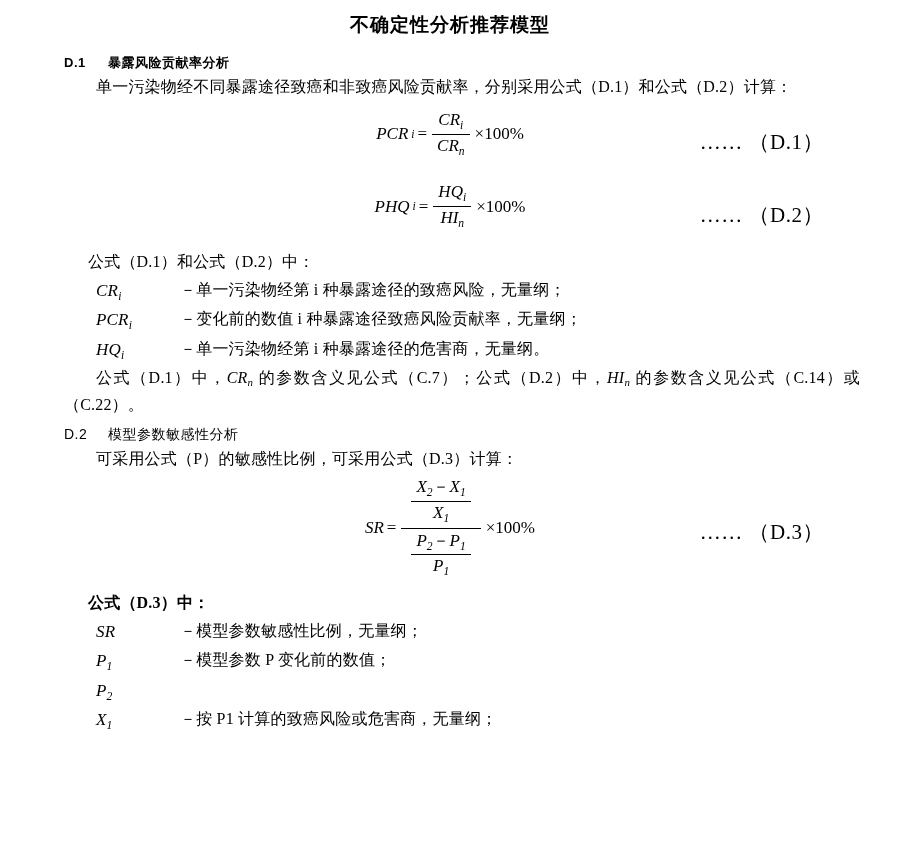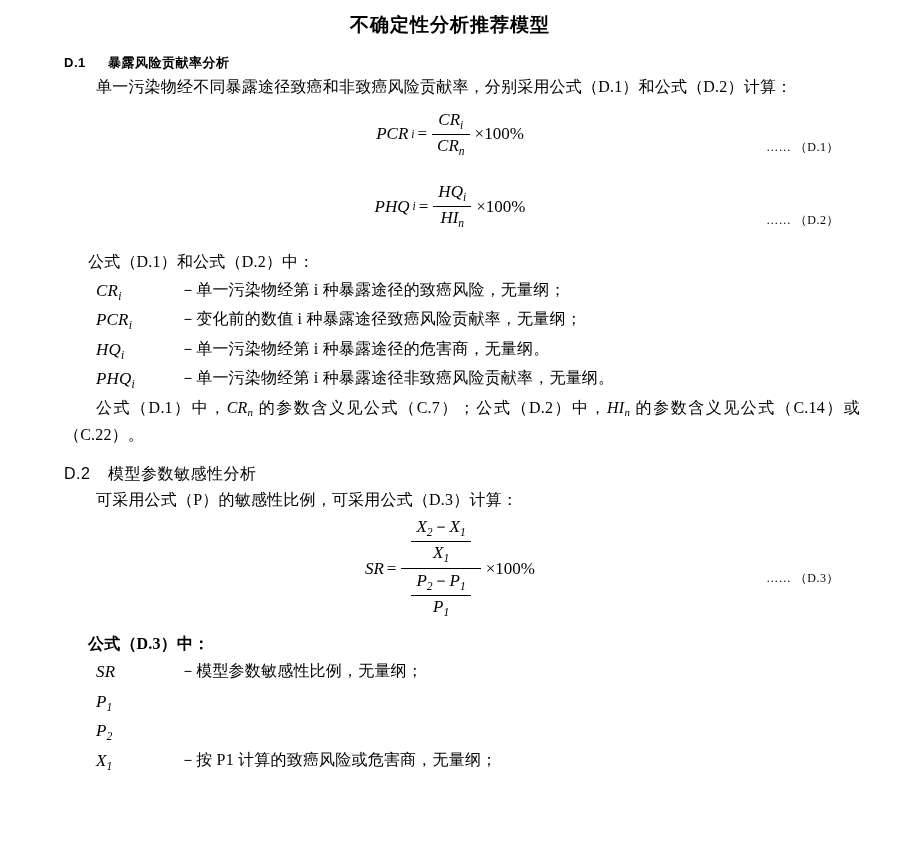--- a/index.html
+++ b/index.html
@@ -37,22 +37,22 @@
     font-size: 13px;
     margin: 0 0 2px 24px;
     letter-spacing: 0.5px;
   }
   .sec-head .num {
     display: inline-block;
     min-width: 44px;
   }
   .sec-head2 {
     font-family: "Liberation Sans", sans-serif;
-    font-size: 16px;
-    margin: 16px 0 2px 24px;
+    font-size: 14px;
+    margin: 8px 0 2px 24px;
     letter-spacing: 0.5px;
     font-weight: normal;
   }
   .sec-head2 .num {
     display: inline-block;
     min-width: 44px;
   }
   .para {
     font-size: 16px;
     line-height: 1.62;
@@ -73,24 +73,24 @@
     min-height: 30px;
   }
   .formula-center {
     text-align: center;
     font-family: "Liberation Serif", serif;
     font-style: italic;
     font-size: 17px;
   }
   .formula-tag {
     position: absolute;
-    right: 21px;
+    right: 36px;
     bottom: 2px;
     font-style: normal;
-    font-size: 12px;
+    font-size: 21px;
     font-family: "Liberation Serif", serif;
     letter-spacing: 0.5px;
   }
   .eqn {
     display: inline-flex;
     align-items: center;
     justify-content: center;
     gap: 3px;
   }
   .var {
@@ -212,24 +212,20 @@
       <span class="txt">－单一污染物经第 i 种暴露途径的致癌风险，无量纲；</span>
     </div>
     <div class="def-row">
       <span class="sym"><span>PCR</span><span class="sub">i</span></span>
       <span class="txt">－变化前的数值 i 种暴露途径致癌风险贡献率，无量纲；</span>
     </div>
     <div class="def-row">
       <span class="sym"><span>HQ</span><span class="sub">i</span></span>
       <span class="txt">－单一污染物经第 i 种暴露途径的危害商，无量纲。</span>
     </div>
-    <div class="def-row">
-      <span class="sym"><span>PHQ</span><span class="sub">i</span></span>
-      <span class="txt">－单一污染物经第 i 种暴露途径非致癌风险贡献率，无量纲。</span>
-    </div>
   </div>
 
   <div class="para indent">
     <span>公式（D.1）中，</span><span class="var">CR</span><span class="sub">n</span><span> 的参数含义见公式（C.7）；公式（D.2）中，</span><span class="var">HI</span><span class="sub">n</span><span> 的参数含义见公式（C.14）或（C.22）。</span>
   </div>
 
   <div class="sec-head2">
     <span class="num">D.2</span><span>模型参数敏感性分析</span>
   </div>
 
@@ -275,20 +271,21 @@
 
   <div class="para noindent" style="margin-left:48px;font-weight:bold;">公式（D.3）中：</div>
 
   <div class="defs" style="margin-left:48px;">
     <div class="def-row">
       <span class="sym"><span>SR</span><span class="sub"></span></span>
       <span class="txt">－模型参数敏感性比例，无量纲；</span>
     </div>
     <div class="def-row">
       <span class="sym"><span>P</span><span class="sub">1</span></span>
+      <span class="txt">－模型参数 P 变化前的数值；</span>
     </div>
     <div class="def-row">
       <span class="sym"><span>P</span><span class="sub">2</span></span>
     </div>
     <div class="def-row">
       <span class="sym"><span>X</span><span class="sub">1</span></span>
       <span class="txt">－按 P1 计算的致癌风险或危害商，无量纲；</span>
     </div>
   </div>
 

